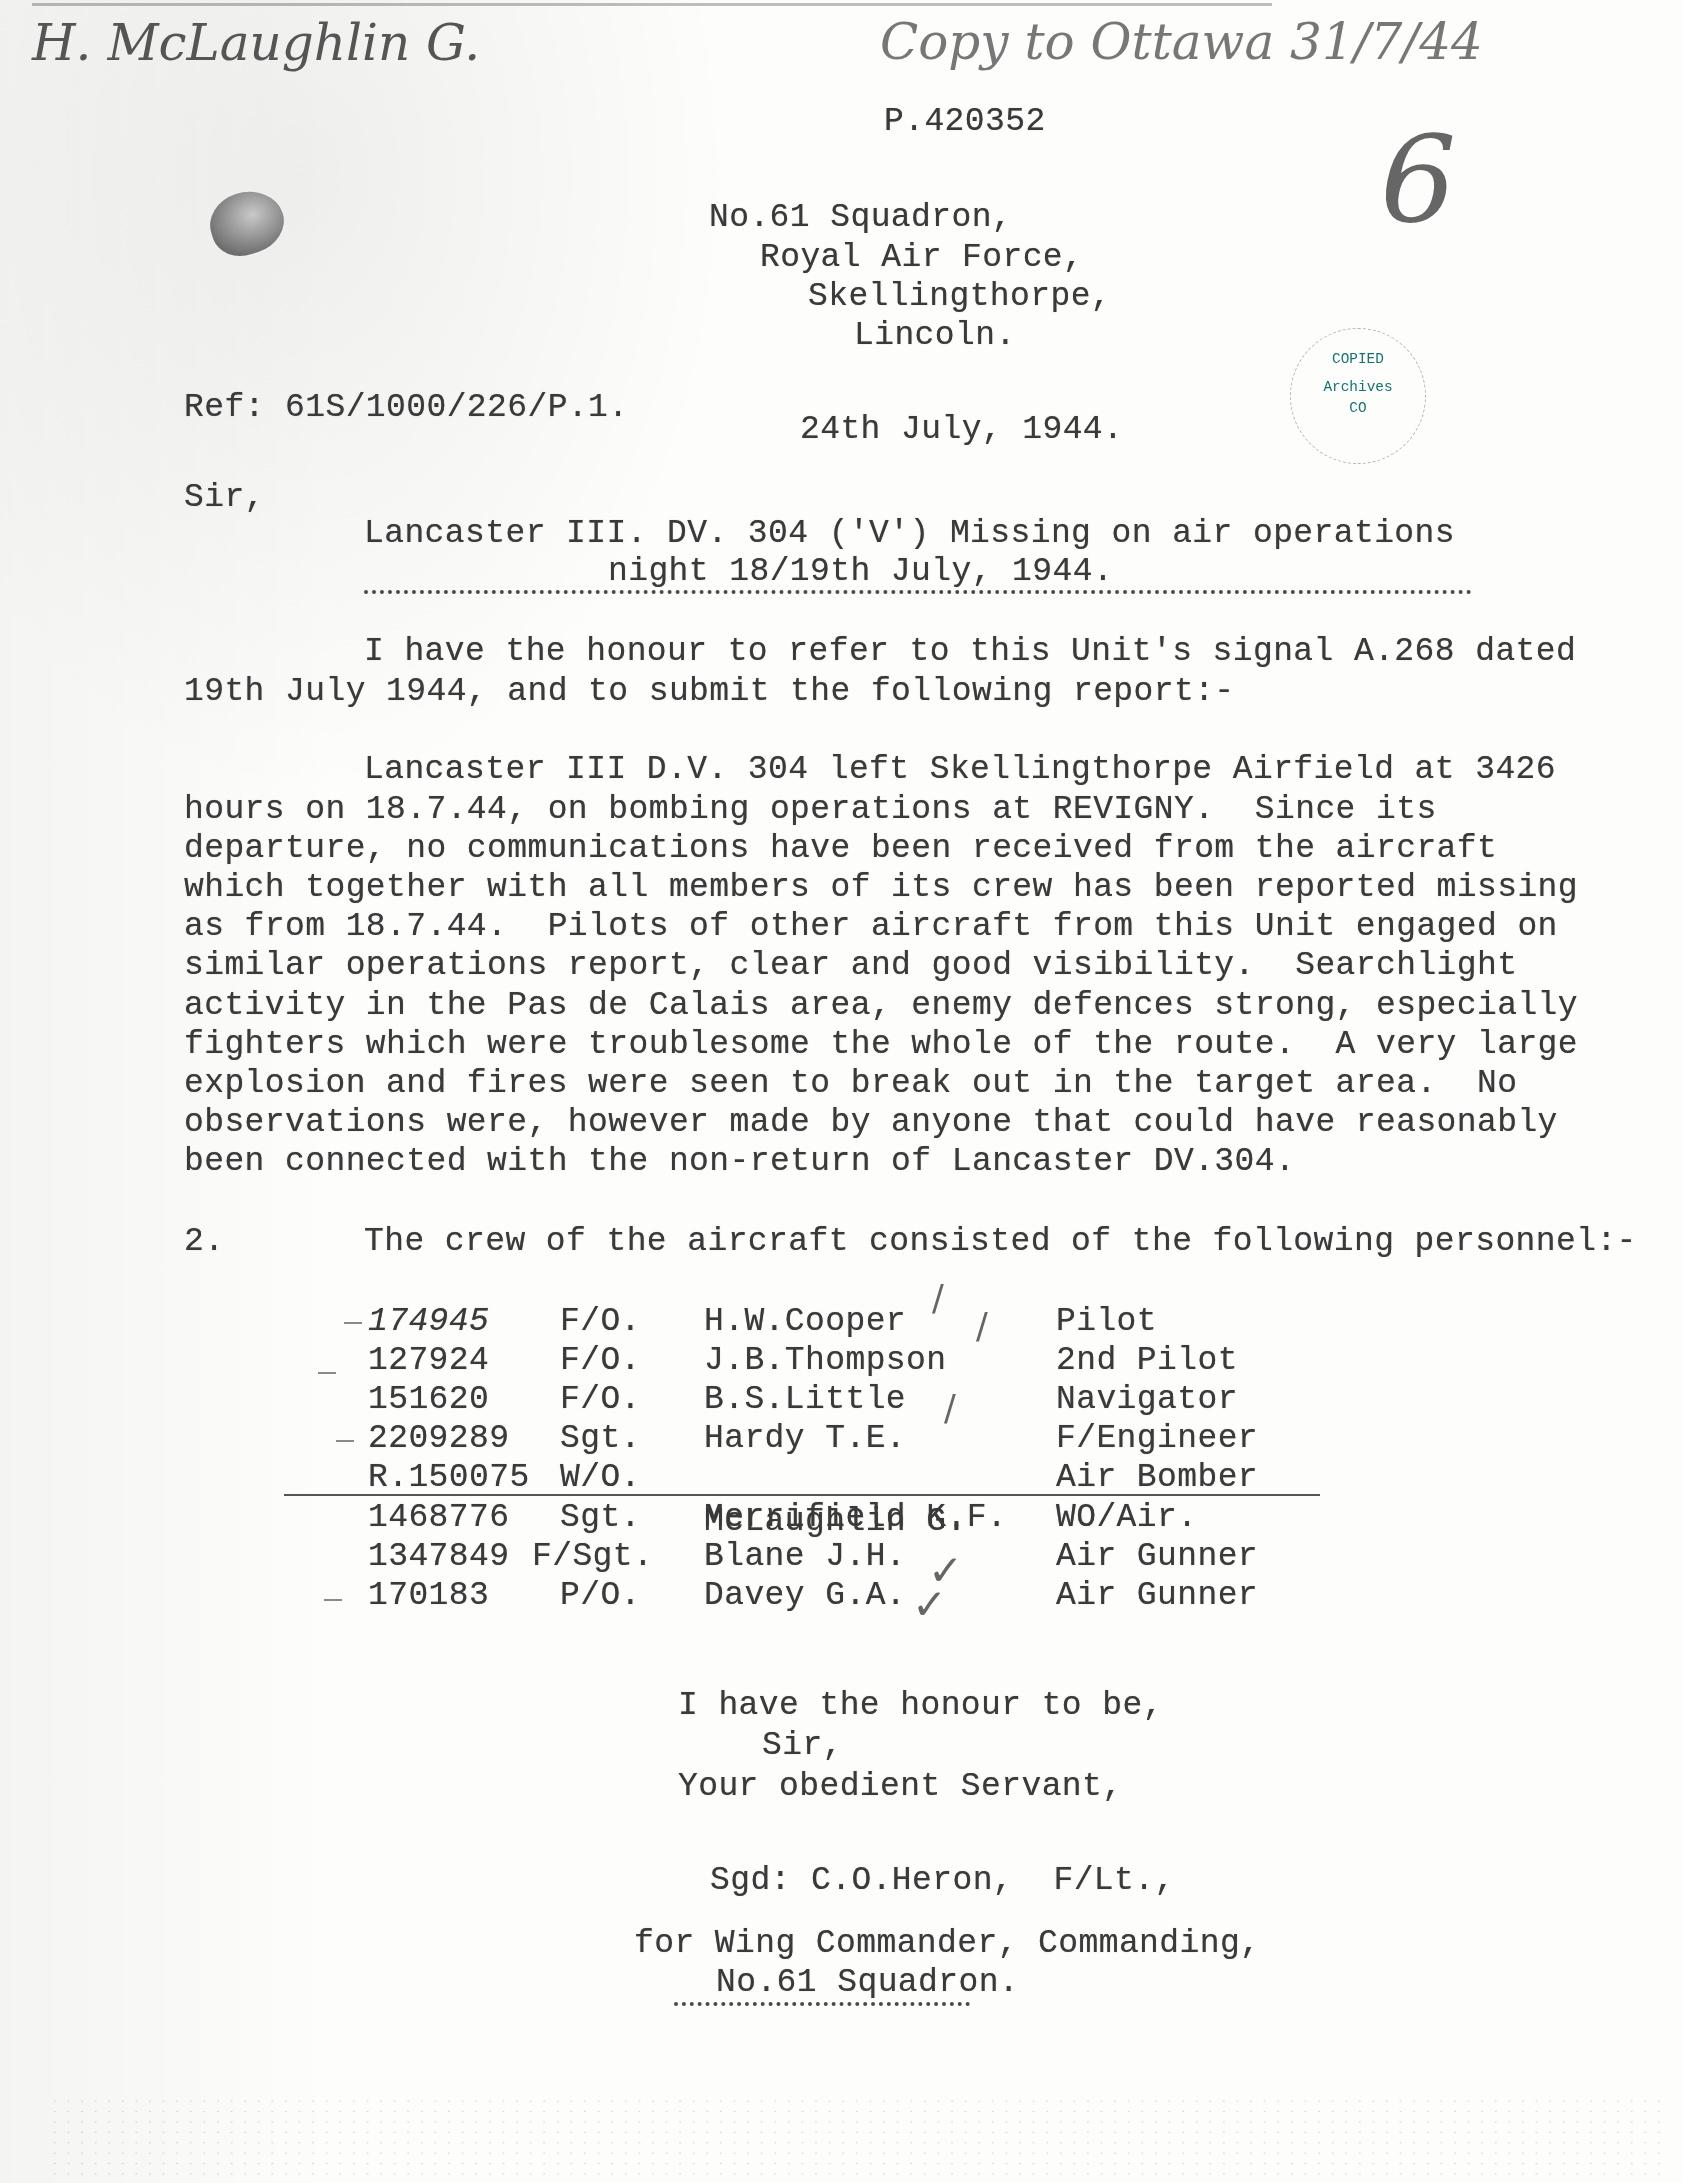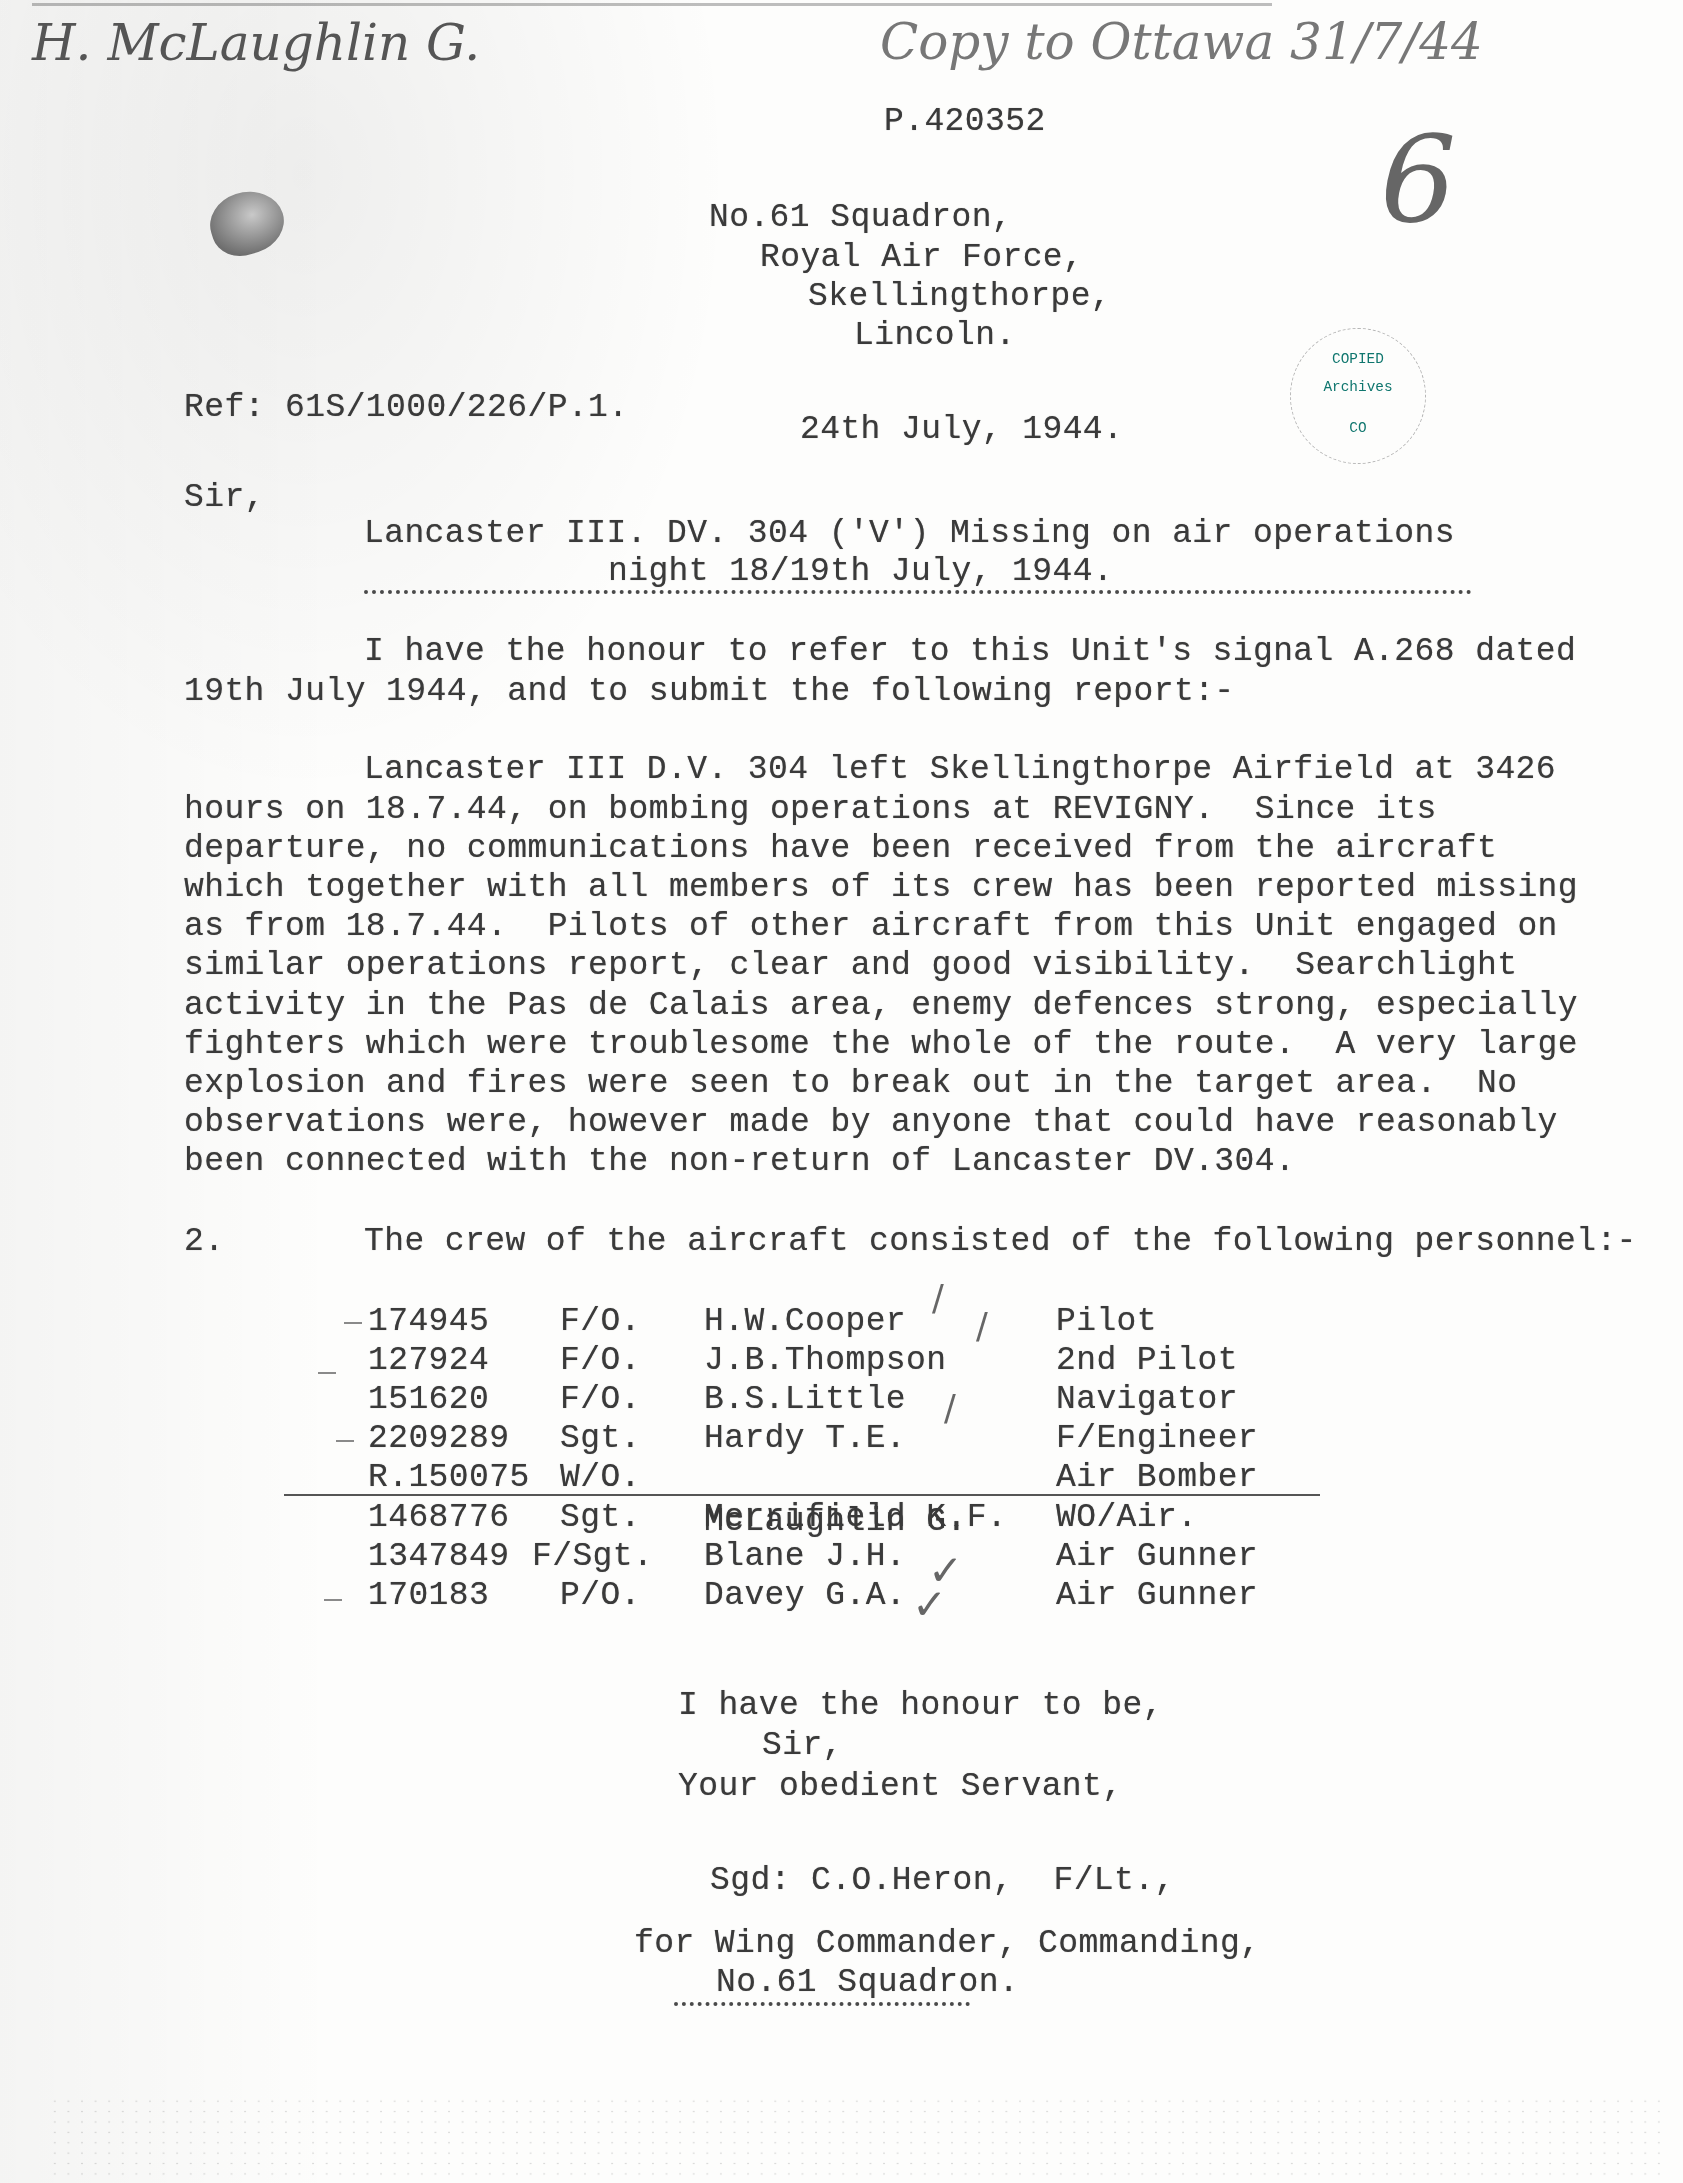--- a/index.html
+++ b/index.html
@@ -63,21 +63,21 @@
 
 <div class="hand" style="left:32px; top:14.4px; font-size:50px;">H. McLaughlin G.</div>
 <div class="hand" style="left:880px; top:12.8px; font-size:50px; color:#777;">Copy to Ottawa 31/7/44</div>
 <div class="hand" style="left:1380px; top:120px; font-size:120px; line-height:120px; color:#666;">6</div>
 
 <div class="blob"></div>
 
 <div class="stamp">
   <span style="margin-top:22.4px;">COPIED</span>
   <span style="margin-top:12px;">Archives</span>
-  <span style="margin-top:25px;">CO</span>
+  <span style="margin-top:5px;">CO</span>
 </div>
 
 <div class="t" style="left:884px; top:102px;">P.420352</div>
 
 <div class="t" style="left:709px; top:198px;">No.61 Squadron,</div>
 <div class="t" style="left:760px; top:238px;">Royal Air Force,</div>
 <div class="t" style="left:808px; top:277px;">Skellingthorpe,</div>
 <div class="t" style="left:854px; top:316px;">Lincoln.</div>
 
 <div class="t" style="left:184px; top:376px;margin-top:12px;">Ref: 61S/1000/226/P.1.</div>
@@ -102,21 +102,21 @@
 <div class="t" style="left:184px; top:1025px;">fighters which were troublesome the whole of the route.  A very large</div>
 <div class="t" style="left:184px; top:1064px;">explosion and fires were seen to break out in the target area.  No</div>
 <div class="t" style="left:184px; top:1103px;">observations were, however made by anyone that could have reasonably</div>
 <div class="t" style="left:184px; top:1142px;">been connected with the non-return of Lancaster DV.304.</div>
 
 <div class="t" style="left:184px; top:1222px;">2.</div>
 <div class="t" style="left:364px; top:1222px;">The crew of the aircraft consisted of the following personnel:-</div>
 
 <div>
   <div class="crew-row">
-    <div class="t c" style="left:368px; top:1302px;">174945</div>
+    <div class="t c" style="left:368px; top:1302px;font-style:italic;">174945</div>
     <div class="t c" style="left:560px; top:1302px;">F/O.</div>
     <div class="t c" style="left:704px; top:1302px;">H.W.Cooper</div>
     <div class="t c" style="left:1056px; top:1302px;">Pilot</div>
   </div>
   <div class="crew-row">
     <div class="t c" style="left:368px; top:1341px;">127924</div>
     <div class="t c" style="left:560px; top:1341px;">F/O.</div>
     <div class="t c" style="left:704px; top:1341px;">J.B.Thompson</div>
     <div class="t c" style="left:1056px; top:1341px;">2nd Pilot</div>
   </div>

